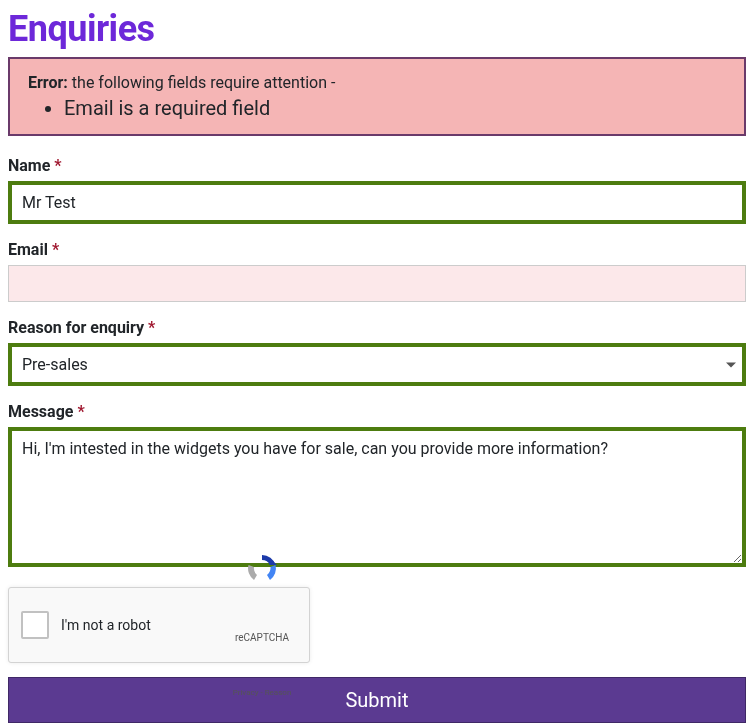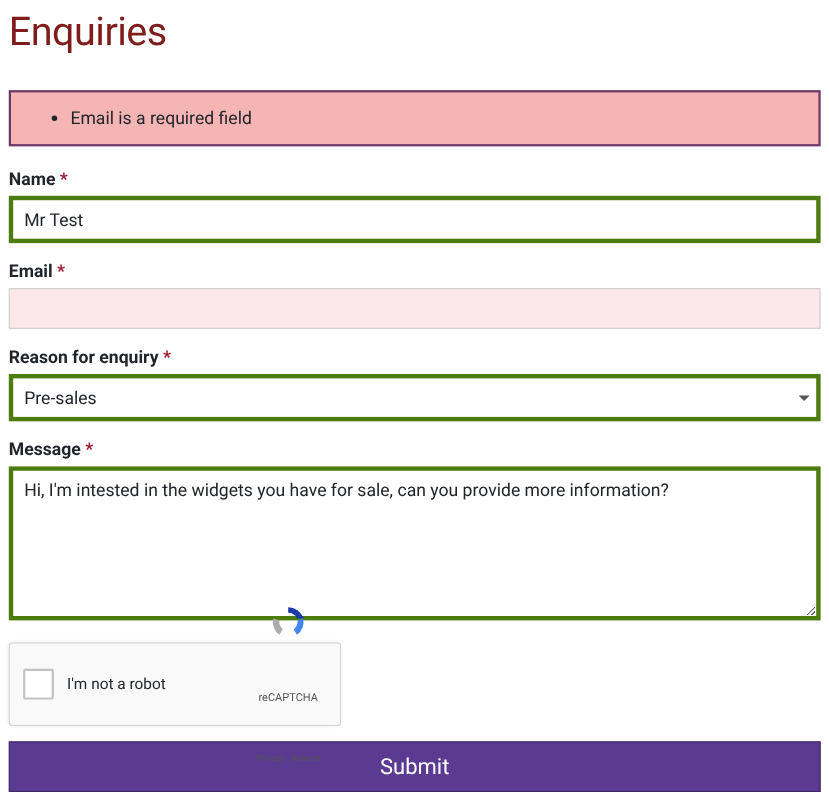--- a/index.html
+++ b/index.html
@@ -8,23 +8,23 @@
       padding: 0;
     }
     body {
       font-family: -apple-system, BlinkMacSystemFont, "Segoe UI", Roboto, "Helvetica Neue", Arial, sans-serif;
       padding: 8px;
       width: 754px;
       color: #212529;
     }
     .page-title {
       font-size: 36px;
-      font-weight: 400;
-      color: #7f1d1d;
-      margin-bottom: 32px;
+      font-weight: 700;
+      color: #6d28d9;
+      margin-bottom: 7px;
       letter-spacing: -0.5px;
     }
     .error-box {
       background-color: #f5b5b5;
       border: 2px solid #6a3a6a;
       padding: 14px 18px;
       margin-bottom: 20px;
     }
     .error-heading {
       font-size: 16px;
@@ -32,21 +32,21 @@
       margin-bottom: 4px;
     }
     .error-heading strong {
       font-weight: 700;
     }
     .error-list {
       list-style: disc;
       padding-left: 36px;
     }
     .error-list li {
-      font-size: 16px;
+      font-size: 20px;
       color: #212529;
     }
     .form-group {
       margin-bottom: 16px;
     }
     .form-label {
       display: block;
       font-size: 16px;
       font-weight: 700;
       color: #212529;
@@ -157,20 +157,24 @@
     }
   </style>
 </head>
 <body>
 
 
 
 <h1 class="page-title">Enquiries</h1>
 
 <div class="error-box">
+  <div class="error-heading">
+    <strong>Error:</strong>
+    <span>the following fields require attention -</span>
+  </div>
   <ul class="error-list">
     <li>Email is a required field</li>
   </ul>
 </div>
 
 <div class="form-group">
   <label class="form-label">
     <span>Name</span>
     <span class="required-asterisk">*</span>
   </label>

